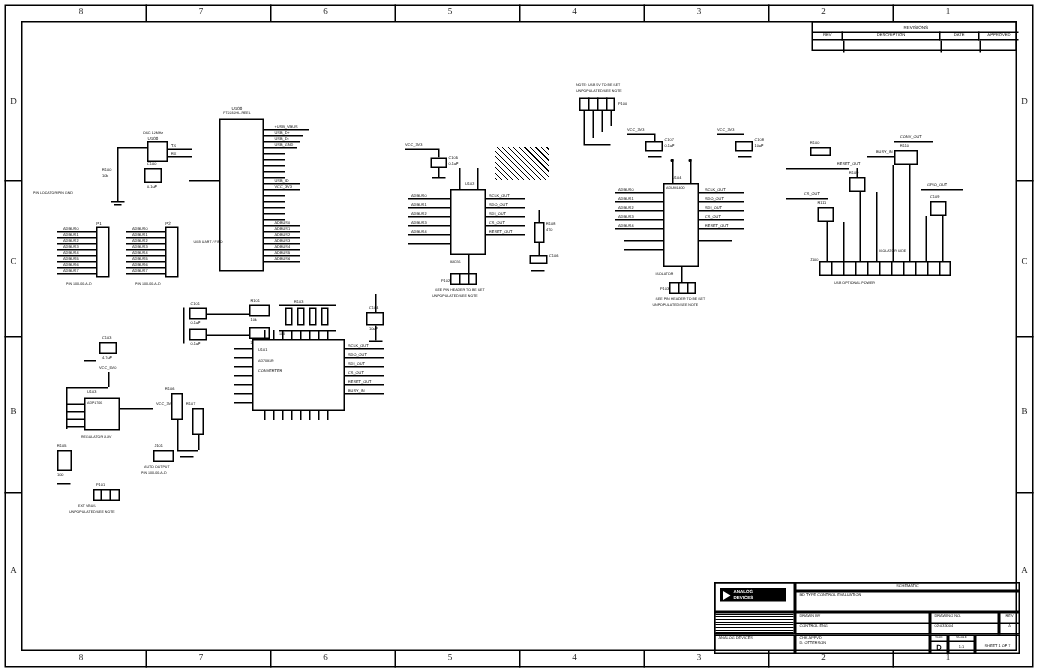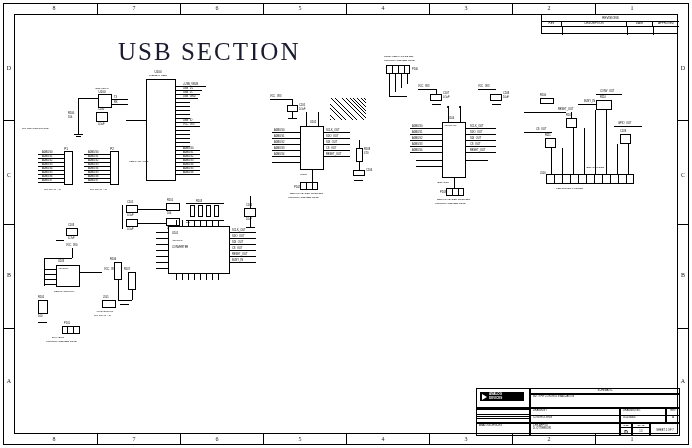--- a/index.html
+++ b/index.html
@@ -105,21 +105,20 @@
       <div class="abs revcell" style="left:0;top:6px;width:20px;height:6px;border-bottom:1px solid #000;">REV</div>
       <div class="abs revcell" style="left:20px;top:6px;width:65px;height:6px;border-bottom:1px solid #000;">DESCRIPTION</div>
       <div class="abs revcell" style="left:85px;top:6px;width:26px;height:6px;border-bottom:1px solid #000;">DATE</div>
       <div class="abs revcell" style="left:111px;top:6px;width:26px;height:6px;border-bottom:1px solid #000;border-right:none;">APPROVED</div>
       <div class="abs" style="left:20px;top:12px;width:1px;height:8px;background:#000;"></div>
       <div class="abs" style="left:85px;top:12px;width:1px;height:8px;background:#000;"></div>
       <div class="abs" style="left:111px;top:12px;width:1px;height:8px;background:#000;"></div>
     </div>
   </div>
 
-  <div class="abs sheet-title" style="left:118px;top:38px;">USB SECTION</div>
 
   <div class="abs">
     <div class="abs tc" style="left:140px;top:70px;width:36px;">U100</div>
     <div class="abs tc" style="left:128px;top:74px;width:60px;font-size:2.4px;">FT2232HL-REEL</div>
     <div class="abs box" style="left:146px;top:79px;width:30px;height:102px;"></div>
     <div class="abs t3" style="left:129px;top:160px;font-size:2.4px;">USB UART / FIFO</div>
 
     <div class="abs ln lnh" style="left:176px;top:86px;width:30px;"></div>
     <div class="abs ln lnh" style="left:176px;top:90px;width:26px;"></div>
     <div class="abs ln lnh" style="left:176px;top:94px;width:24px;"></div>

